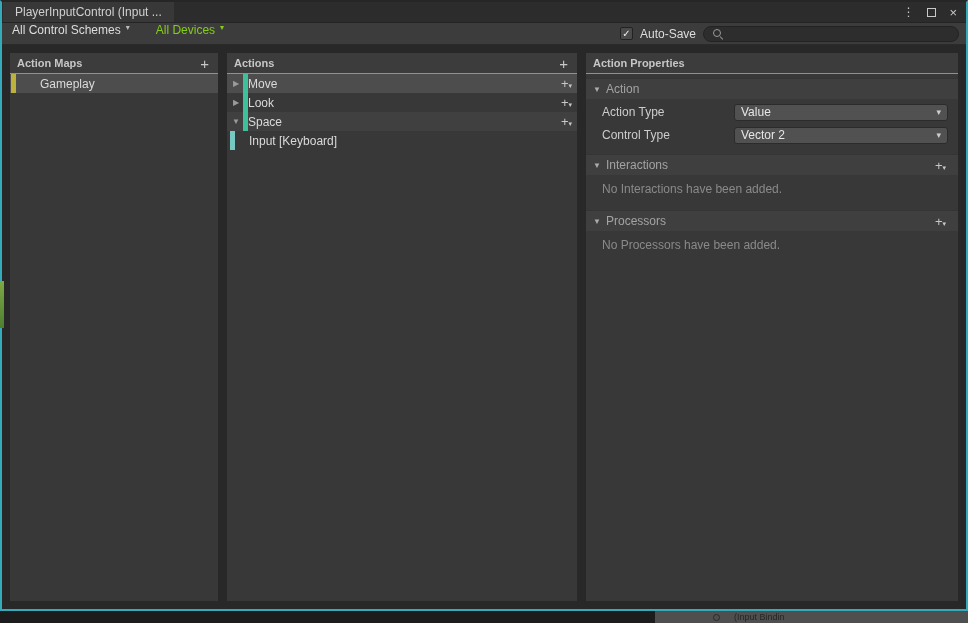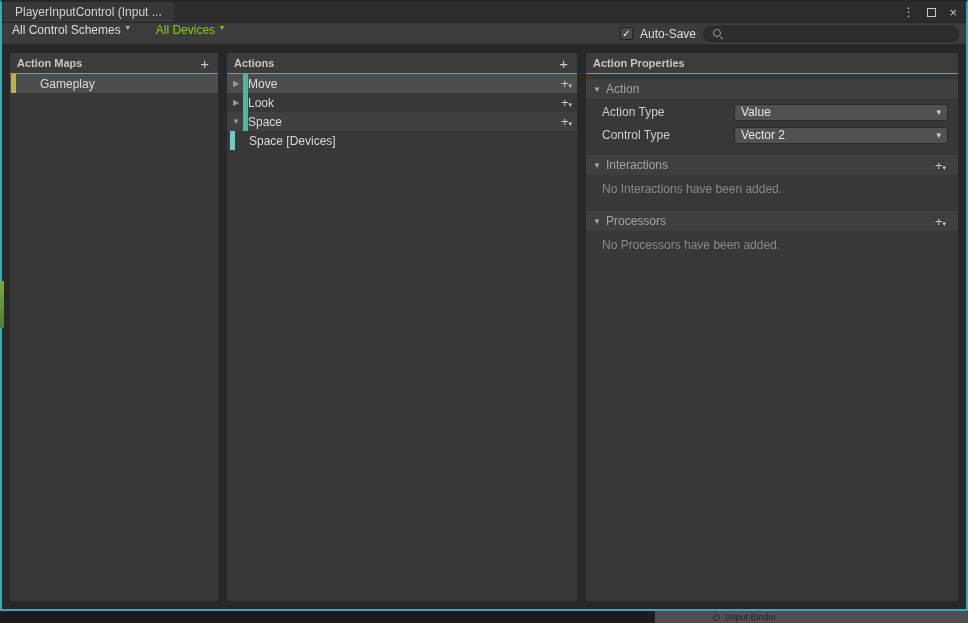--- a/index.html
+++ b/index.html
@@ -1,21 +1,21 @@
 <!DOCTYPE html>
 <html><head>
 <meta charset="utf-8">
 <style>
   *{box-sizing:border-box;margin:0;padding:0}
   html,body{width:968px;height:623px;overflow:hidden}
   body{position:relative;background:#191919;font-family:"Liberation Sans",sans-serif;-webkit-font-smoothing:antialiased}
 
   
   .behind{position:absolute;left:0;right:0;bottom:0;height:12px;background:#1C1C1C}
-  .frag{position:absolute;left:655px;right:0;top:0;height:12px;background:#4F4F4F;display:flex;align-items:center;gap:5px;padding-left:58px;font-size:9px;color:#262626;overflow:hidden;white-space:nowrap}
+  .frag{position:absolute;left:655px;right:0;top:0;height:12px;background:#4F4F4F;display:flex;align-items:center;gap:14px;padding-left:58px;font-size:9px;color:#262626;overflow:hidden;white-space:nowrap}
   .sicon{width:7px;height:7px;border:1px solid #2A2A2A;border-radius:50%;flex:none}
   .peek{position:absolute;left:0;top:281px;width:4px;height:47px;background:linear-gradient(#7FA845,#4E7F31);z-index:6}
 
   
   .window{position:absolute;left:0;top:0;width:968px;height:611px;border:2px solid #35AABB;border-top-color:#262626;background:#282828;display:flex;flex-direction:column}
 
   
   .tabbar{flex:none;height:21px;background:#2C2C2C;display:flex;align-items:stretch;border-bottom:1px solid #242424}
   .tab{background:#383838;display:flex;align-items:center;padding:0 12px;font-size:12px;color:#D0D0D0;margin-left:1px;white-space:nowrap}
   .win-controls{margin-left:auto;display:flex;align-items:center;gap:13px;padding-right:9px}
@@ -170,21 +170,21 @@
           <span class="strip act"></span>
           <span class="rlabel">Space</span>
           <span class="addb">
             <i>+</i>
               <b>▾</b>
           </span>
         </div>
 
         <div class="row child">
           <span class="strip bind"></span>
-          <span class="rlabel">Space [Devices]</span>
+          <span class="rlabel">Input [Keyboard]</span>
         </div>
 
 
       </div>
     </div>
 
     <div class="panel panel-props">
       <div class="panel-header">
         <span class="ph-title">Action Properties</span>
       </div>

